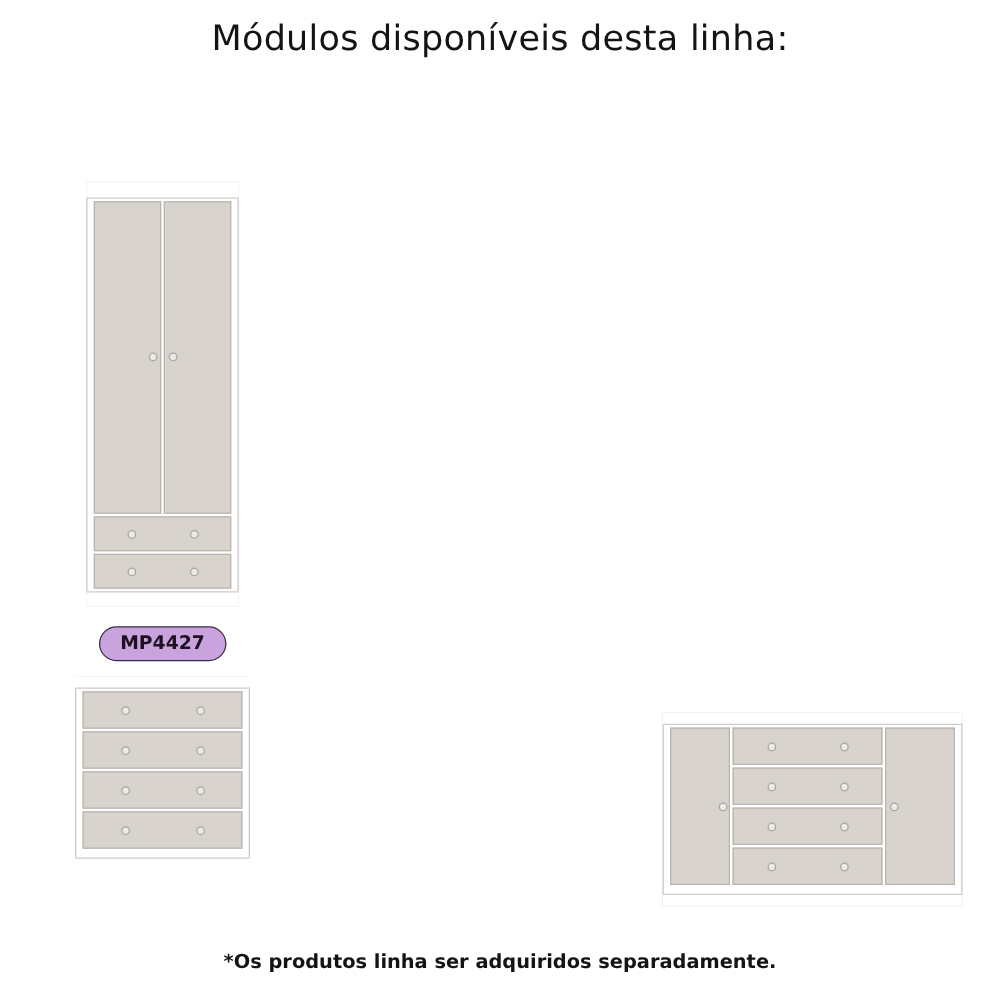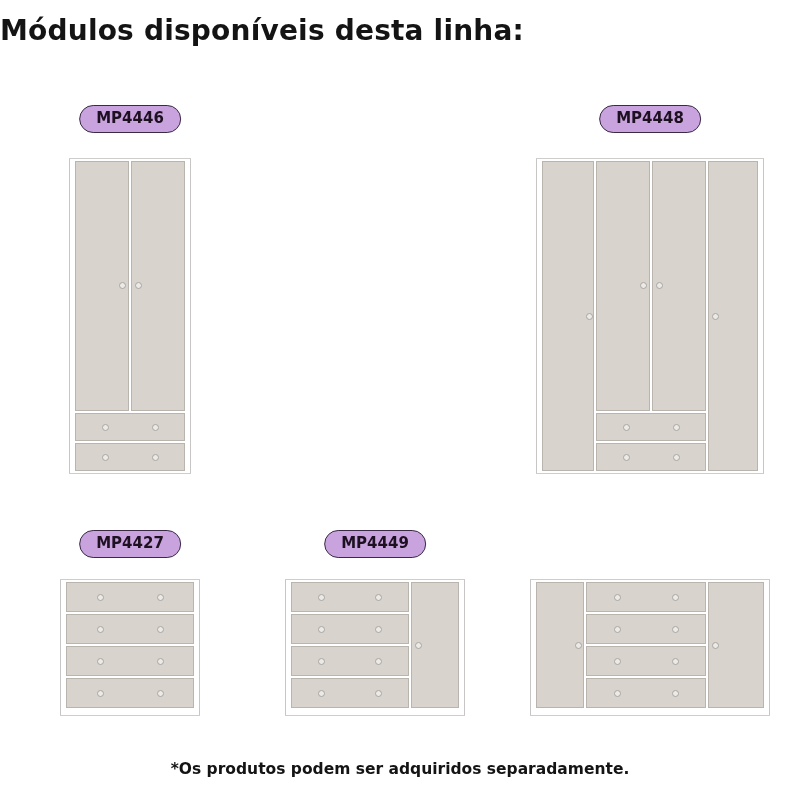--- a/index.html
+++ b/index.html
@@ -11,25 +11,25 @@
     overflow: hidden;
   }
   #page {
     position: relative;
     width: 800px; height: 800px;
     background: #ffffff;
   }
   .title {
     position: absolute;
     top: 14px; left: 0; width: 800px;
+    text-align: center;
     font-family: "DejaVu Sans", sans-serif;
     font-size: 28px;
     color: #141414;
     letter-spacing: 0.2px;
-    font-weight: bold;
   }
   .footnote {
     position: absolute;
     bottom: 22px; left: 0; width: 800px;
     text-align: center;
     font-family: "DejaVu Sans", sans-serif;
     font-size: 15.5px;
     font-weight: bold;
     color: #141414;
   }
@@ -88,113 +88,62 @@
   }
 </style>
 </head>
 <body>
 
 <div id="page">
 
   <div class="title">Módulos disponíveis desta linha:</div>
 
   <div class="module" style="left:40px; top:105px; width:180px; height:390px;">
-    <div class="badge">MP4446</div>
     <div class="furn" style="top:40px; width:122px; height:340px;">
       <div class="carcass"></div>
       <div class="top-cap" style="height:14px;"></div>
       <div class="base" style="height:12px;"></div>
 
       <div class="panel" style="left:6px; top:16px; width:54px; height:250px;"></div>
       <div class="panel" style="left:62px; top:16px; width:54px; height:250px;"></div>
       <div class="knob" style="left:50px; top:137px;"></div>
       <div class="knob" style="left:66px; top:137px;"></div>
 
       <div class="panel" style="left:6px; top:268px; width:110px; height:28px;"></div>
       <div class="knob" style="left:33px; top:279px;"></div>
       <div class="knob" style="left:83px; top:279px;"></div>
       <div class="panel" style="left:6px; top:298px; width:110px; height:28px;"></div>
       <div class="knob" style="left:33px; top:309px;"></div>
       <div class="knob" style="left:83px; top:309px;"></div>
     </div>
   </div>
 
 
-  <div class="module" style="left:520px; top:105px; width:260px; height:390px;">
-    <div class="badge">MP4448</div>
-    <div class="furn" style="top:40px; width:228px; height:340px;">
-      <div class="carcass"></div>
-      <div class="top-cap" style="height:14px;"></div>
-      <div class="base" style="height:12px;"></div>
 
-      <div class="panel" style="left:6px; top:16px; width:52px; height:310px;"></div>
-      <div class="knob" style="left:50px; top:168px;"></div>
-
-      <div class="panel" style="left:60px; top:16px; width:54px; height:250px;"></div>
-      <div class="panel" style="left:116px; top:16px; width:54px; height:250px;"></div>
-      <div class="knob" style="left:104px; top:137px;"></div>
-      <div class="knob" style="left:120px; top:137px;"></div>
-
-      <div class="panel" style="left:172px; top:16px; width:50px; height:310px;"></div>
-      <div class="knob" style="left:176px; top:168px;"></div>
-
-      <div class="panel" style="left:60px; top:268px; width:110px; height:28px;"></div>
-      <div class="knob" style="left:87px; top:279px;"></div>
-      <div class="knob" style="left:137px; top:279px;"></div>
-      <div class="panel" style="left:60px; top:298px; width:110px; height:28px;"></div>
-      <div class="knob" style="left:87px; top:309px;"></div>
-      <div class="knob" style="left:137px; top:309px;"></div>
-    </div>
-  </div>
-
-  <div class="module" style="left:40px; top:530px; width:180px; height:210px;">
+  <div class="module" style="left:40px; top:501px; width:180px; height:210px;">
     <div class="badge">MP4427</div>
     <div class="furn" style="top:40px; width:140px; height:155px;">
       <div class="carcass"></div>
       <div class="top-cap" style="height:10px;"></div>
       <div class="base" style="height:10px;"></div>
       <div class="panel" style="left:6px; top:12px; width:128px; height:30px;"></div>
       <div class="knob" style="left:37px; top:24px;"></div>
       <div class="knob" style="left:97px; top:24px;"></div>
       <div class="panel" style="left:6px; top:44px; width:128px; height:30px;"></div>
       <div class="knob" style="left:37px; top:56px;"></div>
       <div class="knob" style="left:97px; top:56px;"></div>
       <div class="panel" style="left:6px; top:76px; width:128px; height:30px;"></div>
       <div class="knob" style="left:37px; top:88px;"></div>
       <div class="knob" style="left:97px; top:88px;"></div>
       <div class="panel" style="left:6px; top:108px; width:128px; height:30px;"></div>
       <div class="knob" style="left:37px; top:120px;"></div>
       <div class="knob" style="left:97px; top:120px;"></div>
     </div>
   </div>
 
-  <div class="module" style="left:265px; top:530px; width:220px; height:210px;">
-    <div class="badge">MP4449</div>
-    <div class="furn" style="top:40px; width:180px; height:155px;">
-      <div class="carcass"></div>
-      <div class="top-cap" style="height:10px;"></div>
-      <div class="base" style="height:10px;"></div>
-
-      <div class="panel" style="left:6px; top:12px; width:118px; height:30px;"></div>
-      <div class="knob" style="left:33px; top:24px;"></div>
-      <div class="knob" style="left:90px; top:24px;"></div>
-      <div class="panel" style="left:6px; top:44px; width:118px; height:30px;"></div>
-      <div class="knob" style="left:33px; top:56px;"></div>
-      <div class="knob" style="left:90px; top:56px;"></div>
-      <div class="panel" style="left:6px; top:76px; width:118px; height:30px;"></div>
-      <div class="knob" style="left:33px; top:88px;"></div>
-      <div class="knob" style="left:90px; top:88px;"></div>
-      <div class="panel" style="left:6px; top:108px; width:118px; height:30px;"></div>
-      <div class="knob" style="left:33px; top:120px;"></div>
-      <div class="knob" style="left:90px; top:120px;"></div>
-
-      <div class="panel" style="left:126px; top:12px; width:48px; height:126px;"></div>
-      <div class="knob" style="left:130px; top:72px;"></div>
-    </div>
-  </div>
 
   <div class="module" style="left:520px; top:530px; width:260px; height:210px;">
     <div class="furn" style="top:40px; width:240px; height:155px;">
       <div class="carcass"></div>
       <div class="top-cap" style="height:10px;"></div>
       <div class="base" style="height:10px;"></div>
 
       <div class="panel" style="left:6px; top:12px; width:48px; height:126px;"></div>
       <div class="knob" style="left:45px; top:72px;"></div>
 
@@ -209,15 +158,15 @@
       <div class="knob" style="left:142px; top:88px;"></div>
       <div class="panel" style="left:56px; top:108px; width:120px; height:30px;"></div>
       <div class="knob" style="left:84px; top:120px;"></div>
       <div class="knob" style="left:142px; top:120px;"></div>
 
       <div class="panel" style="left:178px; top:12px; width:56px; height:126px;"></div>
       <div class="knob" style="left:182px; top:72px;"></div>
     </div>
   </div>
 
-  <div class="footnote">*Os produtos podem ser adquiridos separadamente.</div>
+  <div class="footnote">*Os produtos linha ser adquiridos separadamente.</div>
 
 </div>
 
 </body></html>

